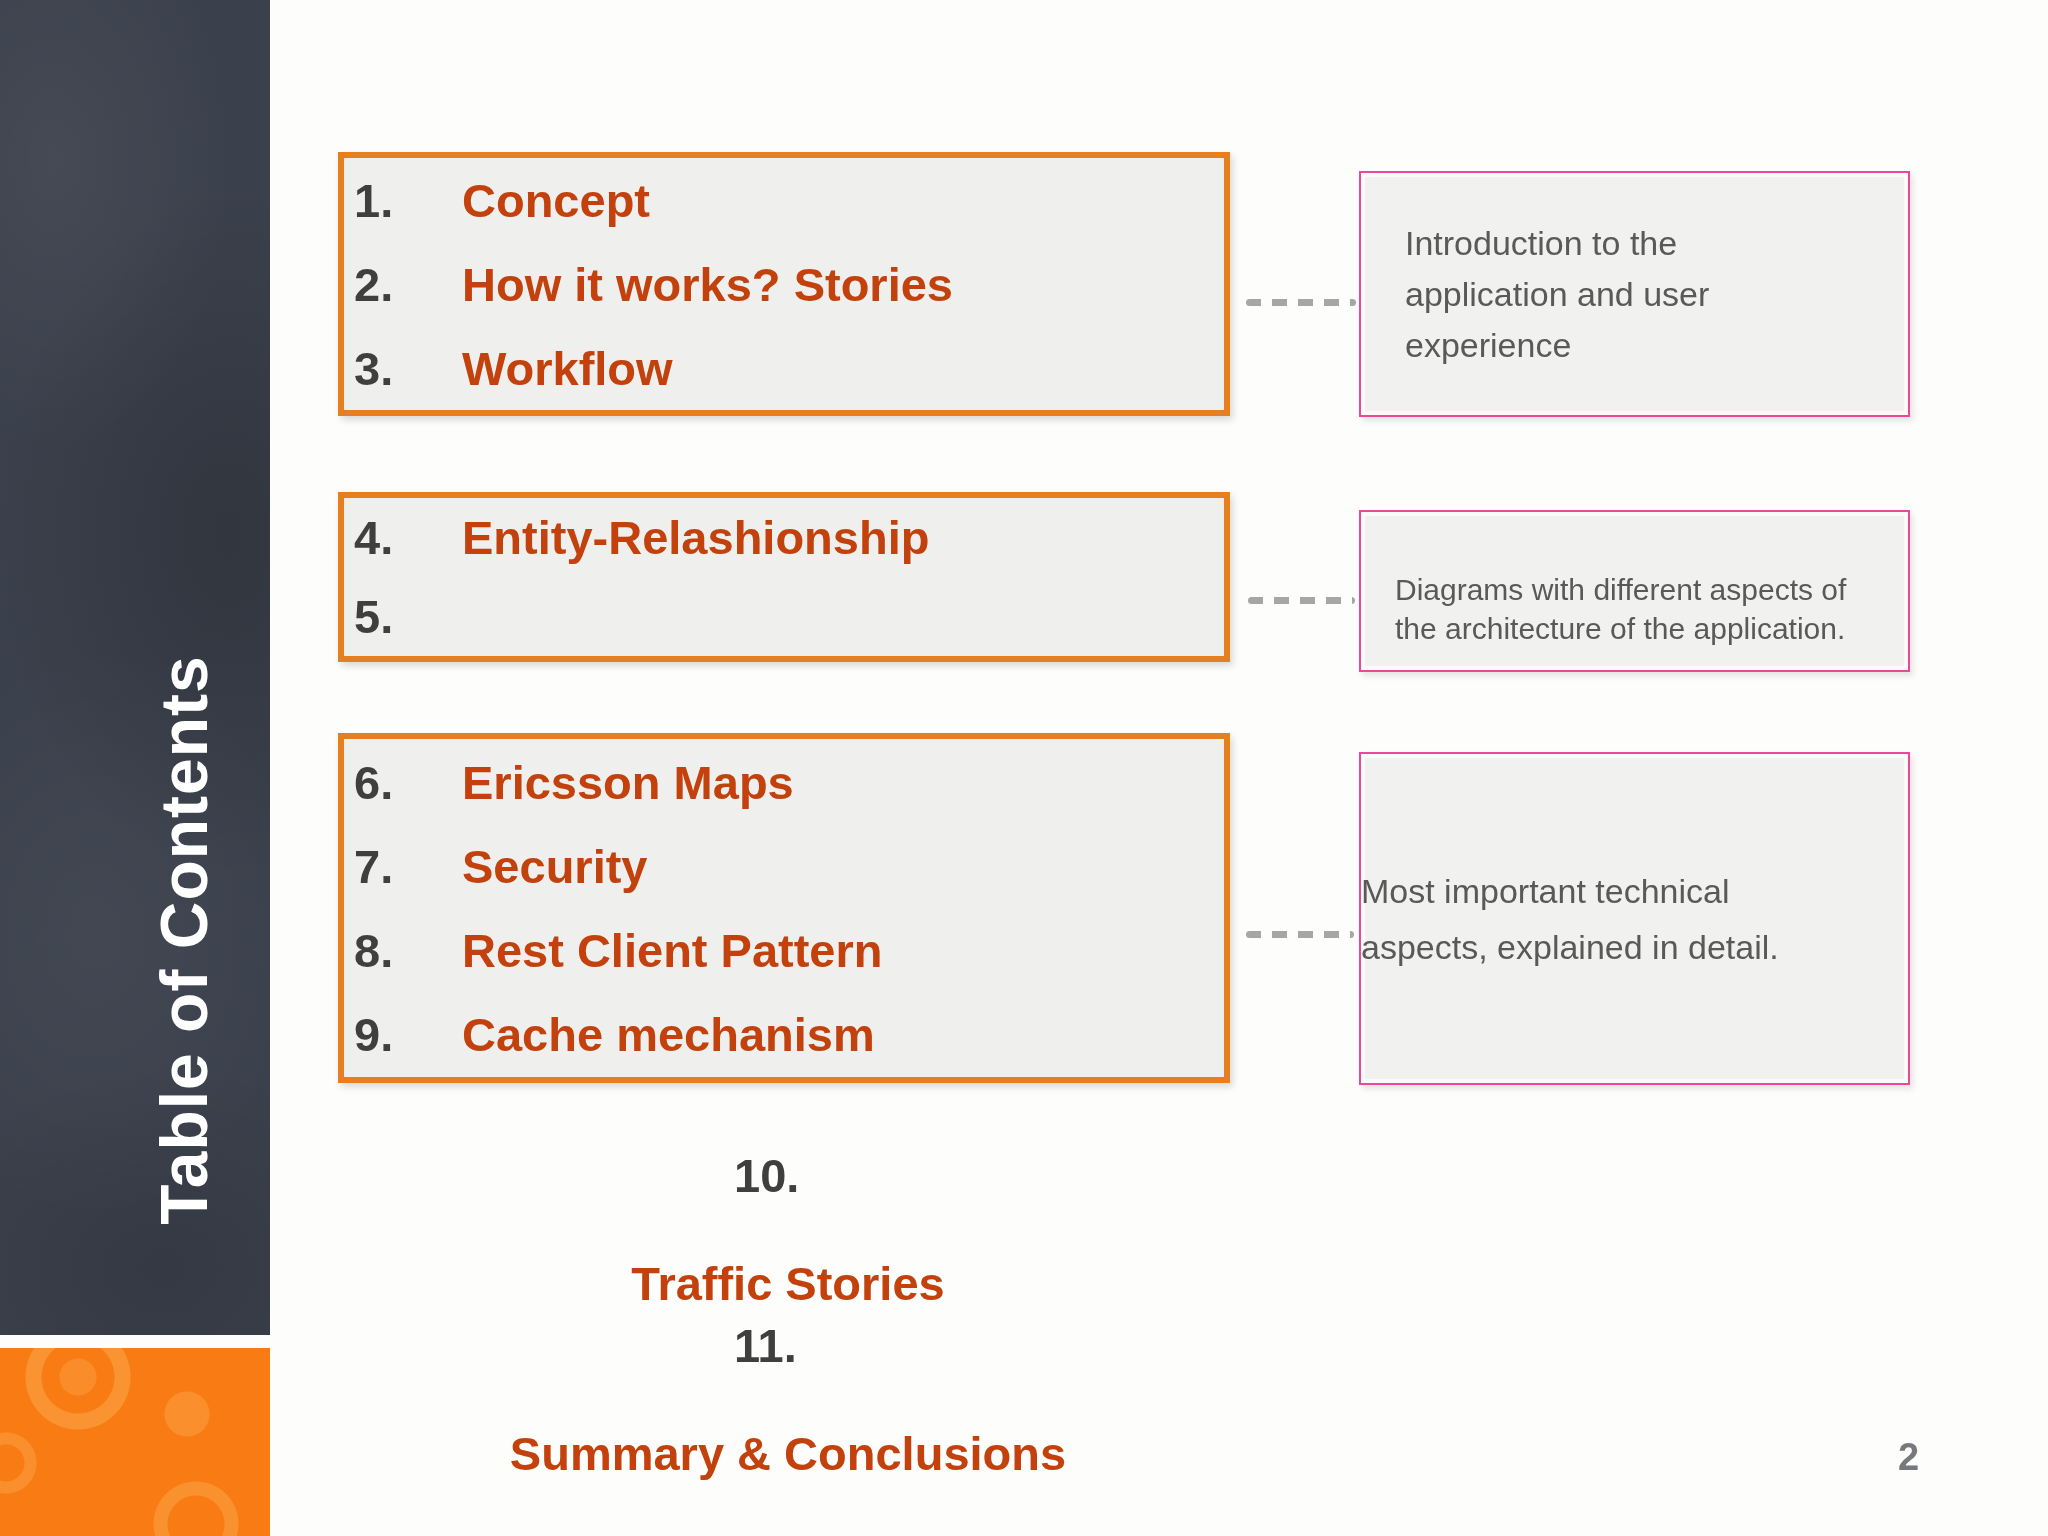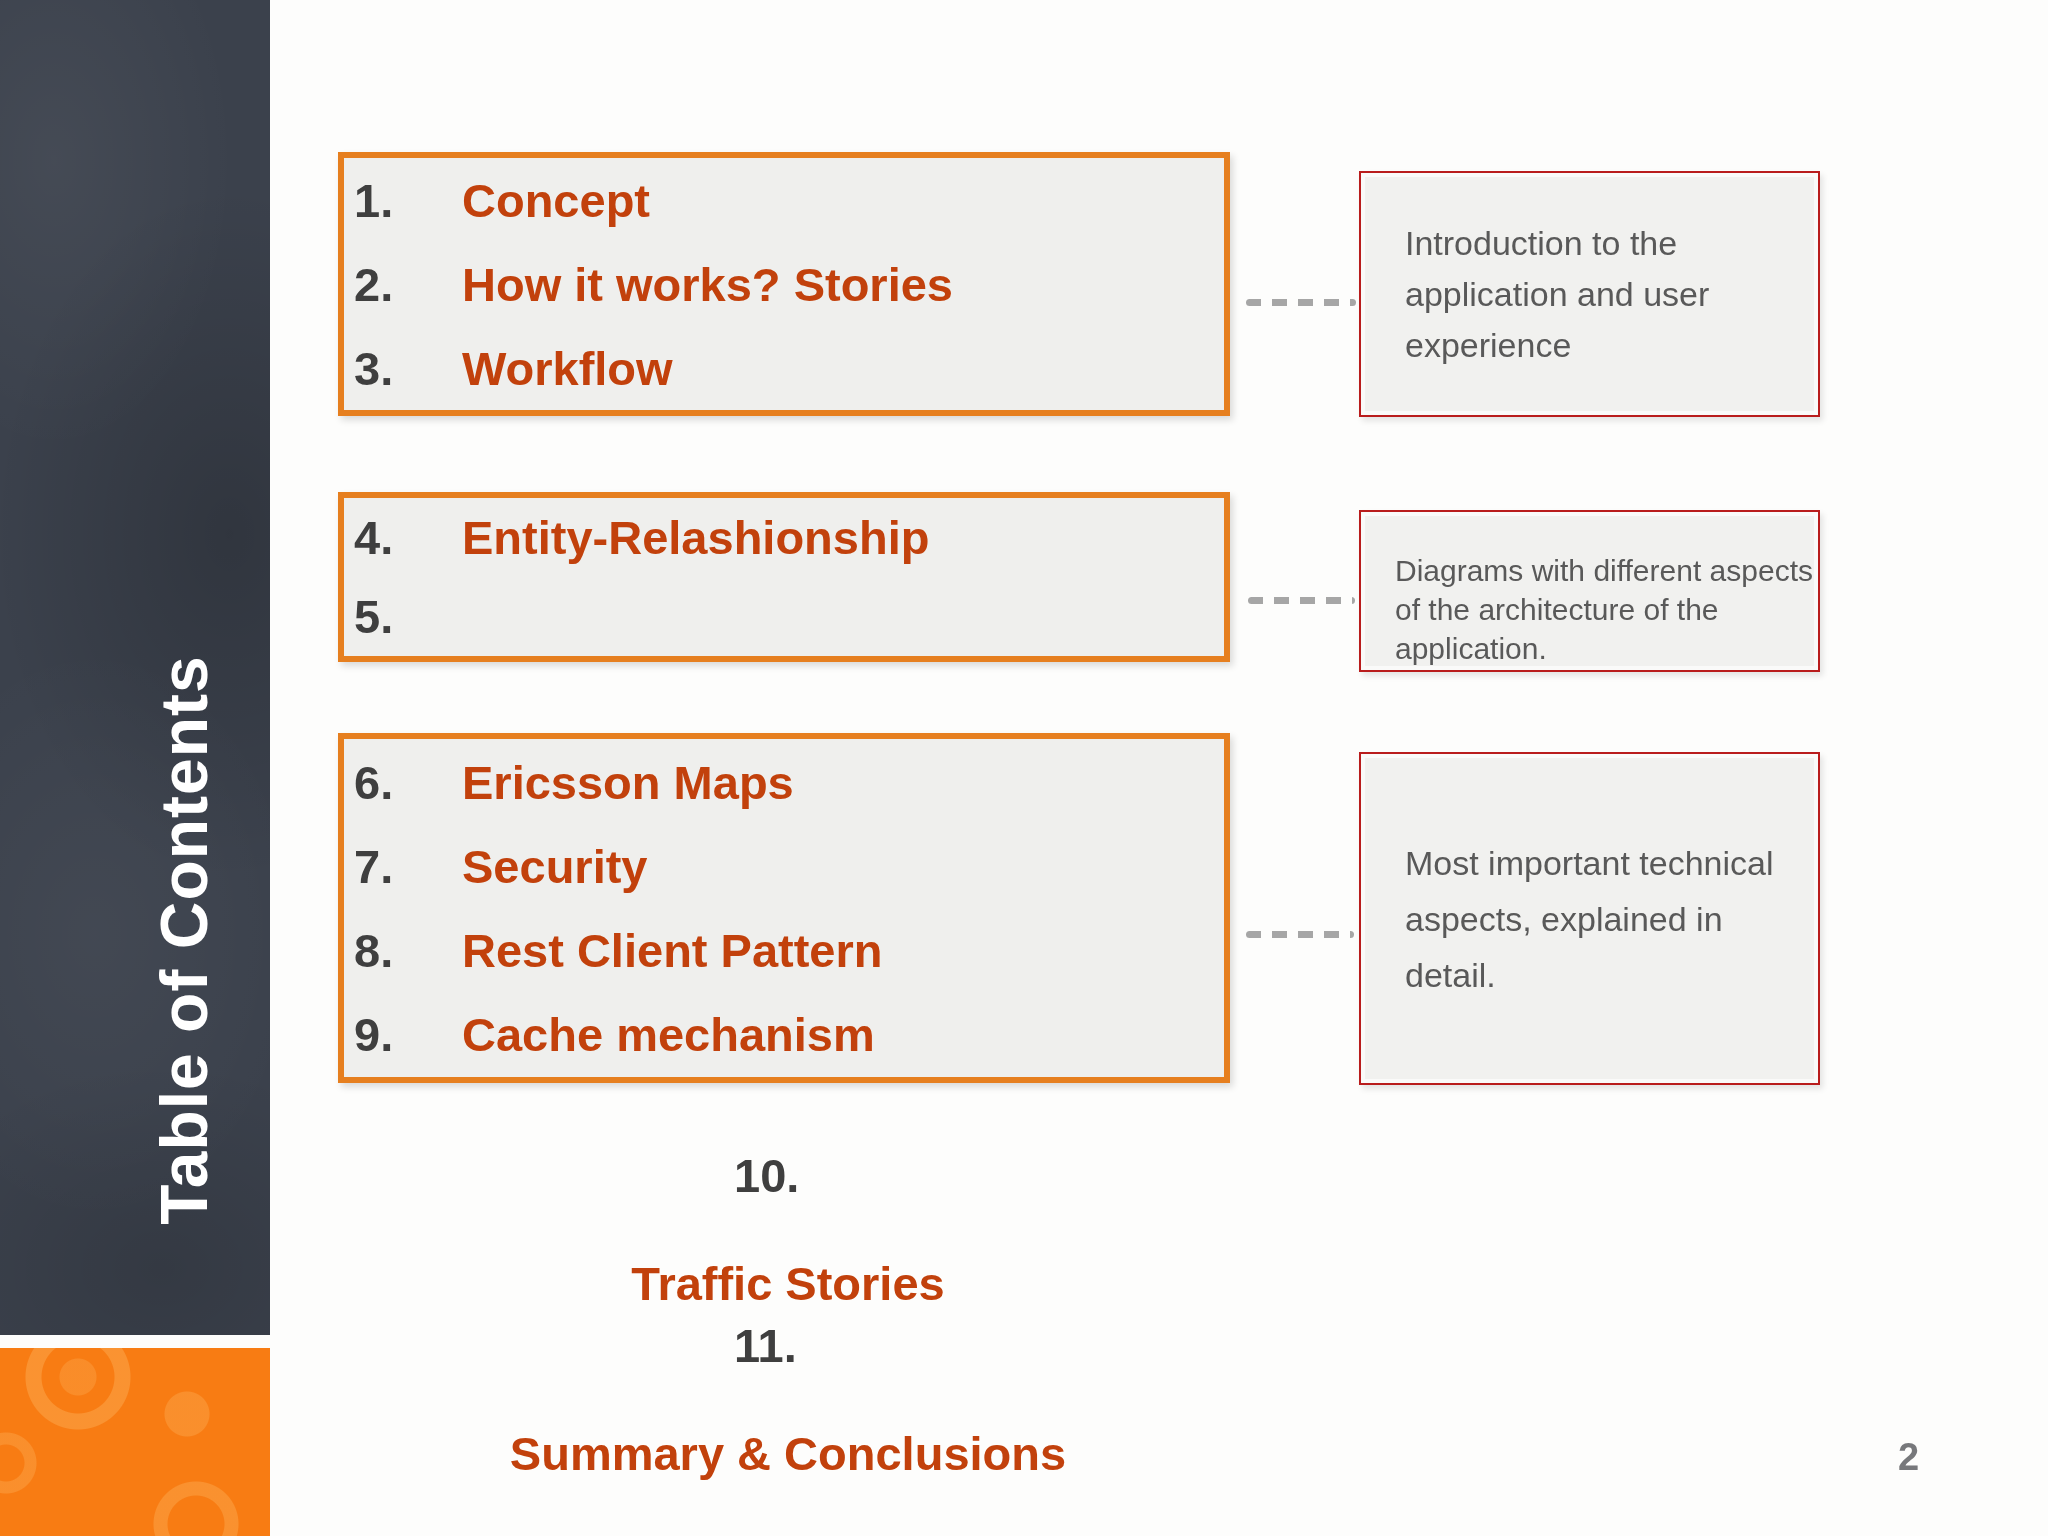--- a/index.html
+++ b/index.html
@@ -54,30 +54,30 @@
   .toc-label { font-weight:bold; font-size:47px; color:#c2410c; white-space:nowrap; }
 
   
   .tail-row { position:absolute; left:328px; width:900px; display:flex; align-items:center; height:84px; padding-left:10px;flex-direction:column; }
   .tail-10 { top:1148px; }
   .tail-11 { top:1318px; }
   .tail-num { width:108px; flex:0 0 108px; font-weight:bold; font-size:47px; color:#3f3f3f; }
 
   
   .note-box {
-    position:absolute; left:1359px; width:461px; box-sizing:border-box;
+    position:absolute; left:1359px; width:551px; box-sizing:border-box;
     background:#f1f1ef;
-    border:2px solid #b91c1c;
+    border:2px solid #ec4899;
     box-shadow:inset 0 0 0 4px #fafaf9, 3px 4px 6px rgba(0,0,0,0.10);
     display:flex; align-items:center;
     color:#595959;
   }
   .note-a { top:171px;  height:246px; font-size:34px; line-height:51px; padding-left:44px; }
   .note-b { top:510px;  height:162px; font-size:30px; line-height:39px; padding-left:34px; }
-  .note-c { top:752px;  height:333px; font-size:34px; line-height:56px; padding-left:44px; }
+  .note-c { top:752px;  height:333px; font-size:34px; line-height:56px; }
   .note-a .note-text { max-width:420px; }
   .note-b .note-text { max-width:474px;margin-top:36px; }
   .note-c .note-text { max-width:470px; }
 
   
   .dash-line {
     position:absolute; height:7px; border-radius:4px;
     background:repeating-linear-gradient(90deg, #a6a6a6 0 15px, rgba(0,0,0,0) 15px 26px);
   }
   .dash-a { left:1246px; top:299px; width:110px; }

